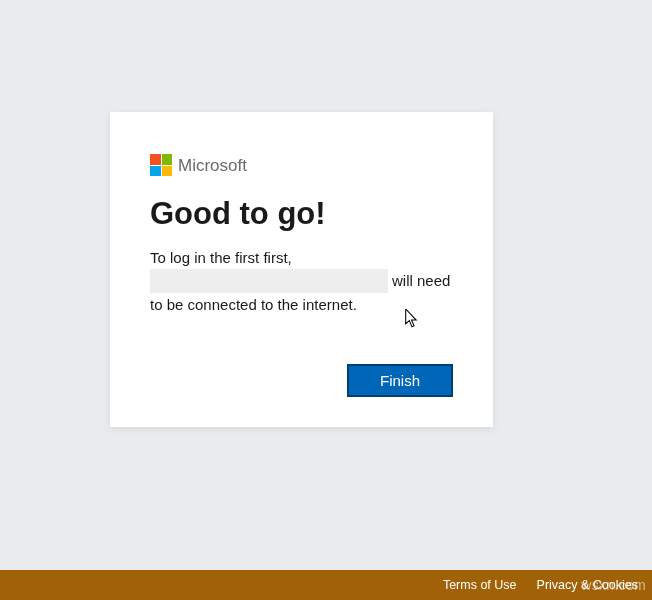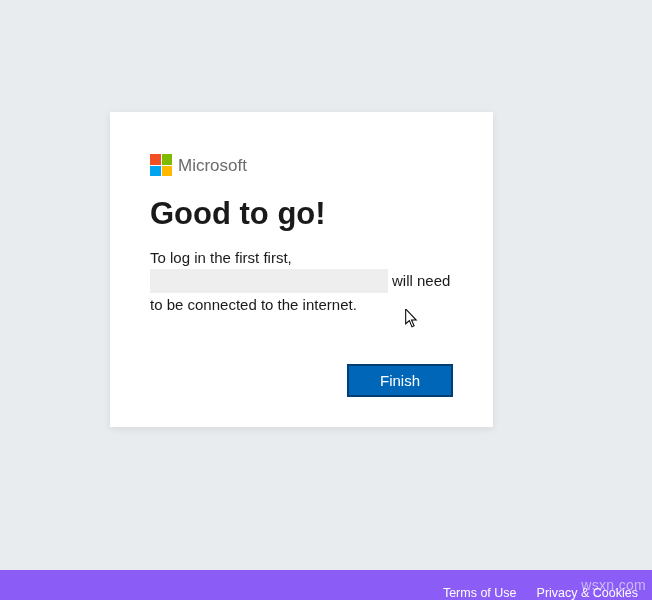--- a/index.html
+++ b/index.html
@@ -88,24 +88,24 @@
       width: 14px;
       height: 20px;
       pointer-events: none;
     }
     .footer {
       position: absolute;
       left: 0;
       right: 0;
       bottom: 0;
       height: 30px;
-      background: #8b5cf6;
+      background: #a16207;
       display: flex;
       justify-content: flex-end;
-      align-items: flex-end;
+      align-items: center;
       gap: 20px;
       padding-right: 14px;
     }
     .footer a {
       color: #ffffff;
       font-size: 12.5px;
       text-decoration: none;
       cursor: pointer;
     }
     .watermark {

